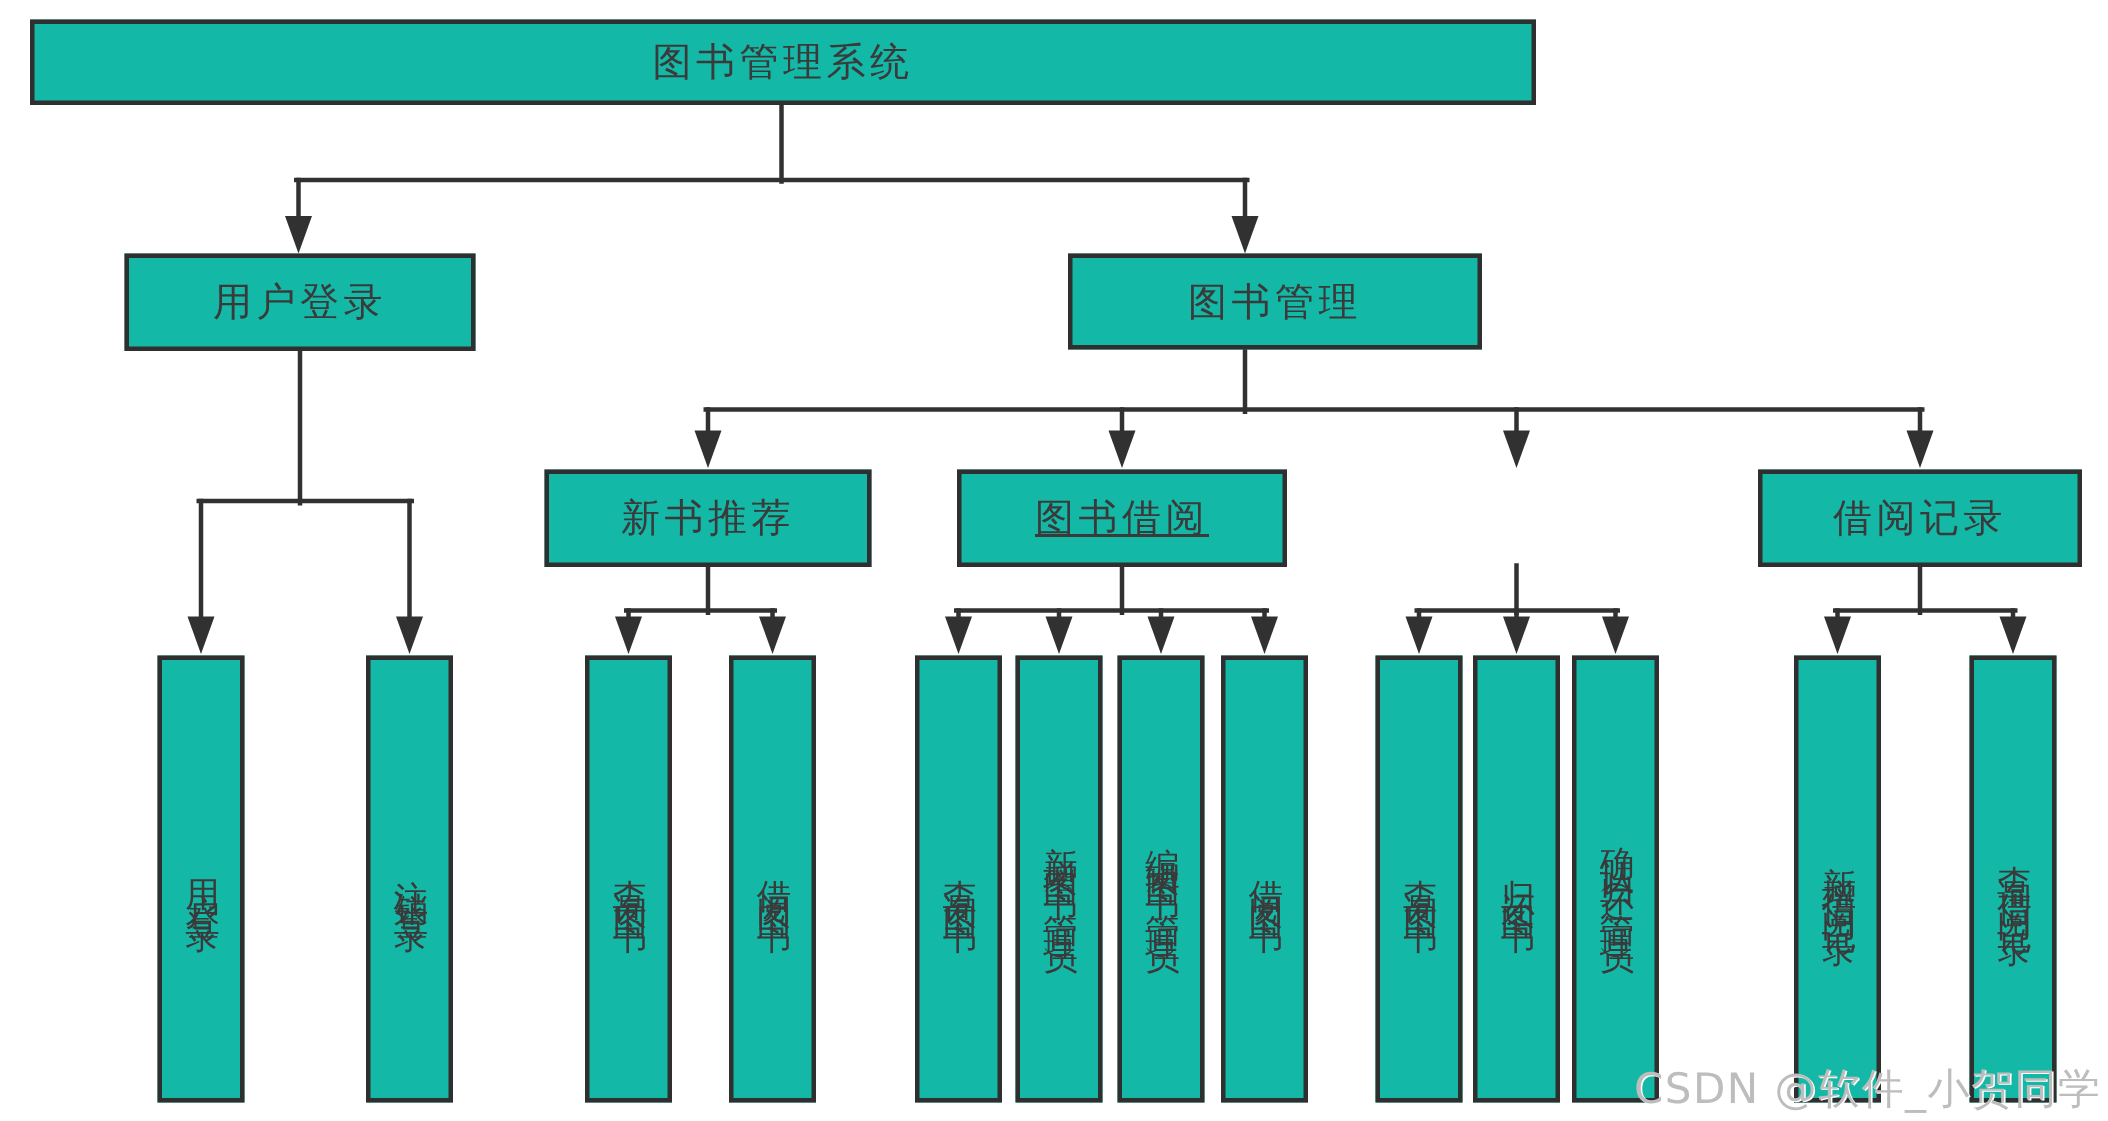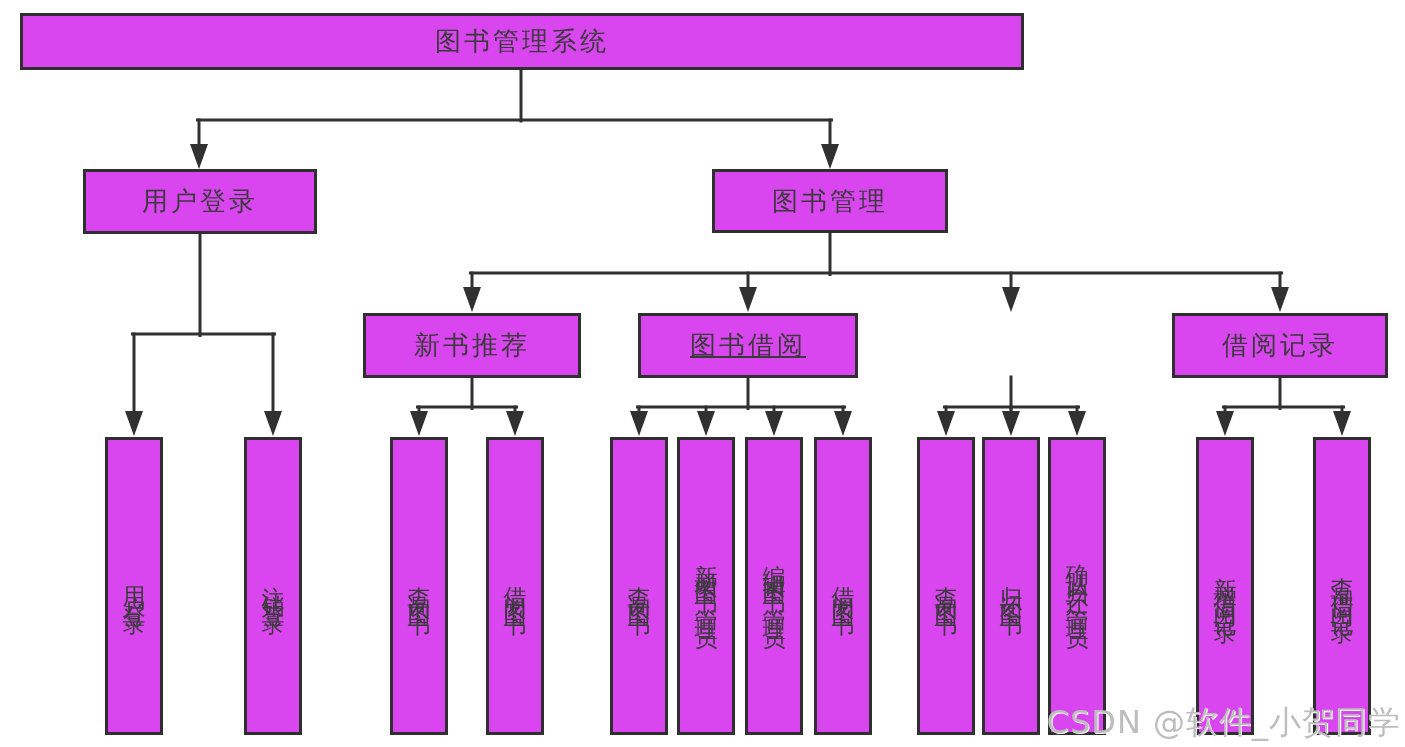--- a/index.html
+++ b/index.html
@@ -27,21 +27,21 @@
     stroke-linecap: square;
   }
   .connectors polygon {
     fill: #313131;
     stroke: none;
   }
   .node {
     position: absolute;
     box-sizing: border-box;
     border: 3px solid #2f2f2f;
-    background: #d946ef;
+    background: #14b8a6;
     display: flex;
     align-items: center;
     justify-content: center;
     z-index: 2;
     color: #3a3a3a;
   }
   .h-node {
     font-size: 26px;
     letter-spacing: 3px;
     white-space: nowrap;
@@ -51,21 +51,21 @@
     text-orientation: mixed;
     font-size: 23px;
     letter-spacing: 9px;
     line-height: 1;
   }
   .watermark {
     position: absolute;
     right: 4px;
     bottom: 2px;
     z-index: 3;
-    font-size: 32px;
+    font-size: 28px;
     letter-spacing: 1px;
     color: #bdbdbd;
     text-shadow: 1px 1px 0 #ffffff;
     white-space: nowrap;
   }
 </style>
 </head>
 <body>
 
 <div class="canvas">
@@ -146,21 +146,21 @@
     </g>
   </svg>
 
   <div class="node h-node" style="left:20px; top:13px; width:1004px; height:57px;">
     <span>图书管理系统</span>
   </div>
 
   <div class="node h-node" style="left:83px; top:169px; width:234px; height:65px;">
     <span>用户登录</span>
   </div>
-  <div class="node h-node" style="left:712px; top:169px; width:236px; height:64px;">
+  <div class="node h-node" style="left:712px; top:169px; width:276px; height:64px;">
     <span>图书管理</span>
   </div>
 
   <div class="node h-node" style="left:363px; top:313px; width:218px; height:65px;">
     <span>新书推荐</span>
   </div>
   <div class="node h-node" style="left:638px; top:313px; width:220px; height:65px;text-decoration:underline;">
     <span>图书借阅</span>
   </div>
   <div class="node h-node" style="left:1172px; top:313px; width:216px; height:65px;">

